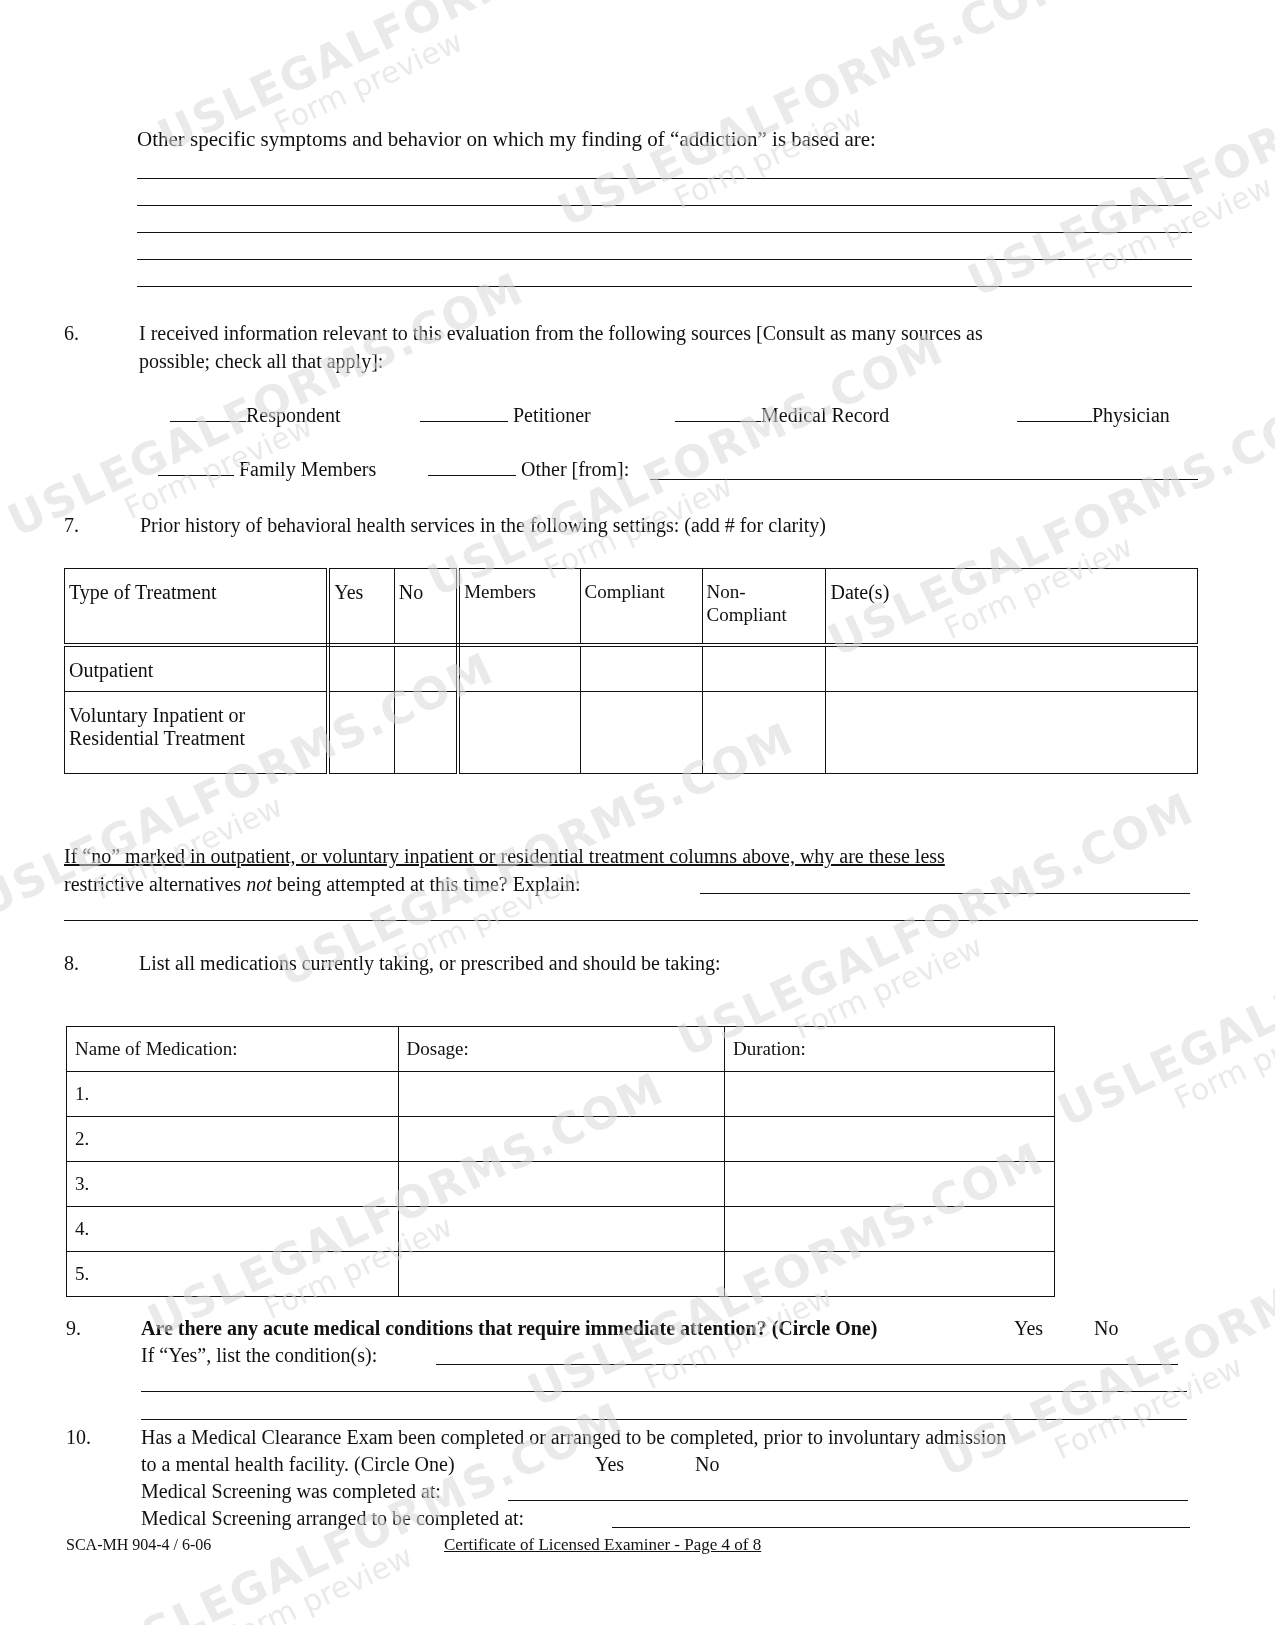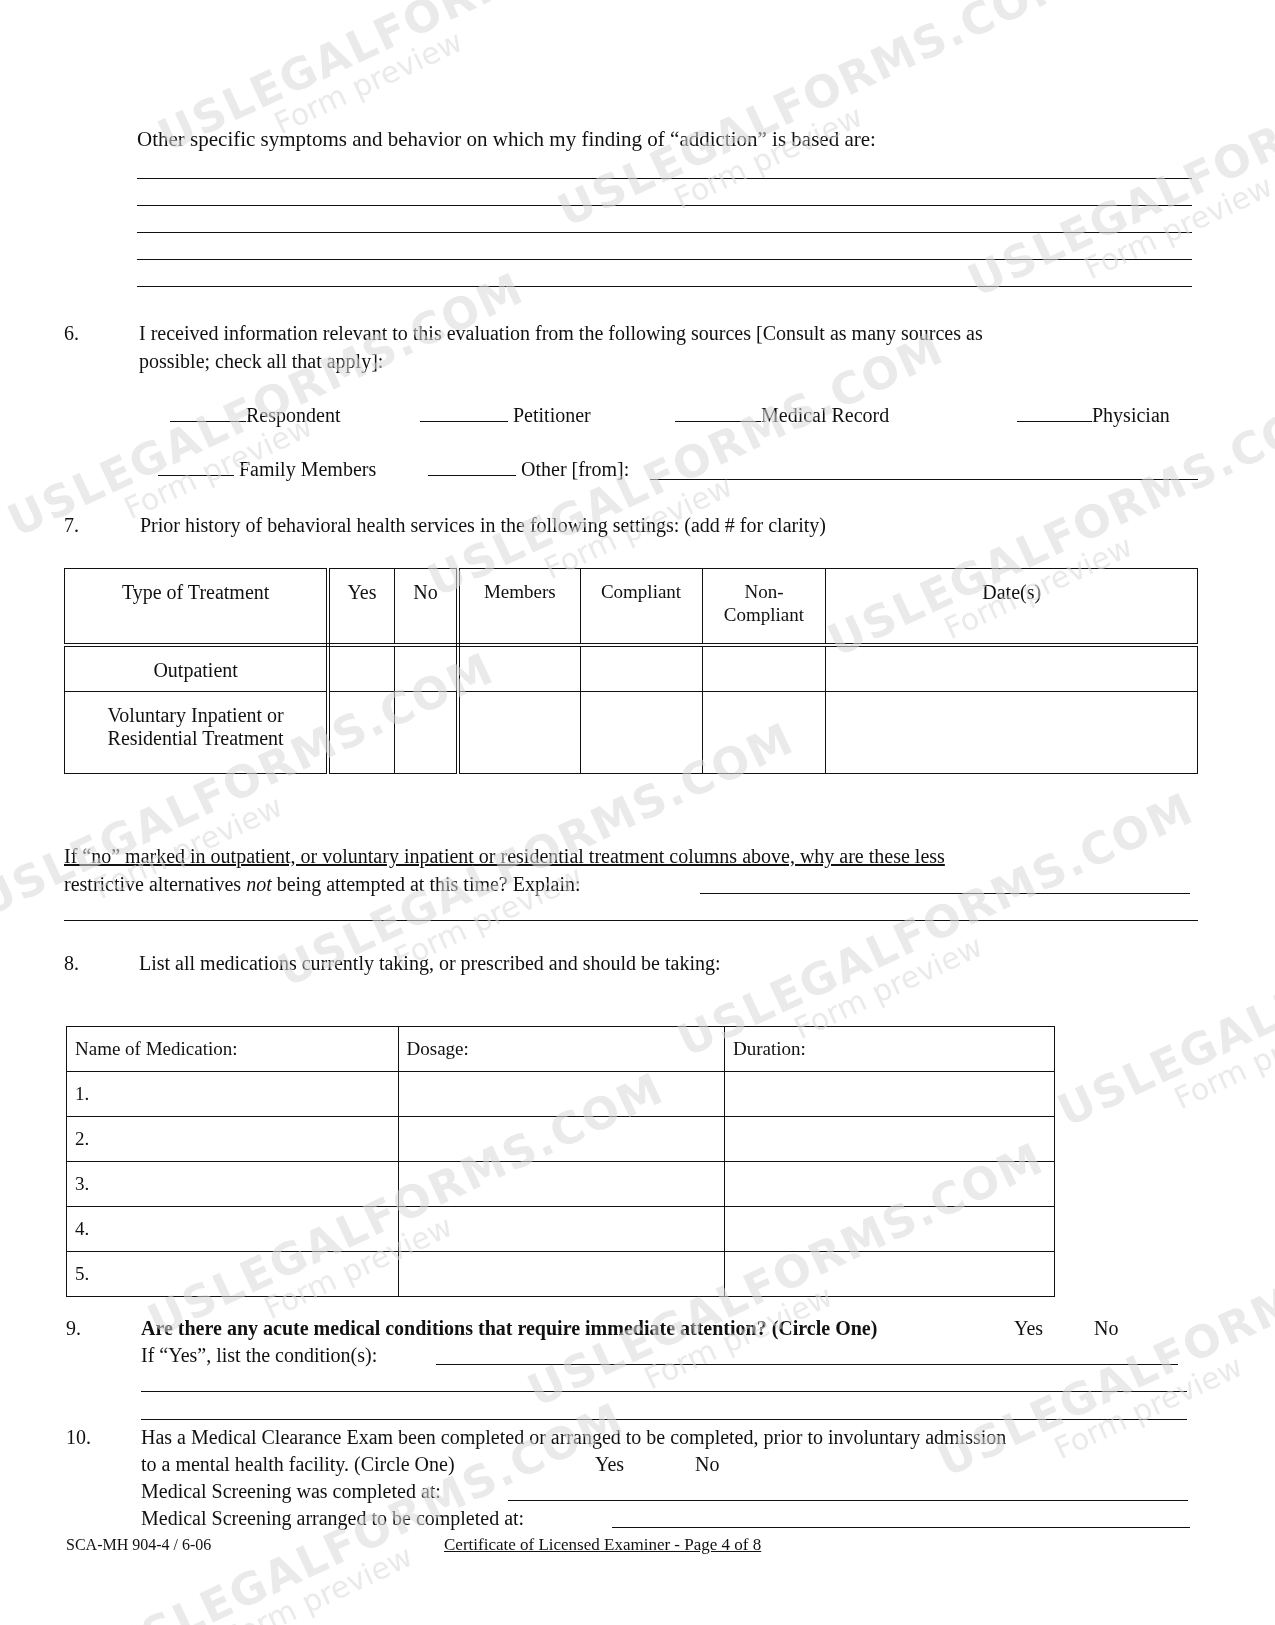--- a/index.html
+++ b/index.html
@@ -12,21 +12,21 @@
   .txt { position: absolute; white-space: nowrap; line-height: 1.2; }
   .blank { display: inline-block; border-bottom: 1.5px solid #111; height: 18px; vertical-align: baseline; }
 
   
   .wm { position: absolute; pointer-events: none; transform: rotate(-25deg); transform-origin: left top; color: #d9d9d9; font-family: "DejaVu Sans", sans-serif; opacity: 0.55; }
   .wm .big { font-size: 44px; font-weight: bold; letter-spacing: 2px; }
   .wm .small { font-size: 30px; margin-left: 110px; margin-top: -6px; }
 
   
   table { border-collapse: collapse; position: absolute; }
-  .hist td { border: 1.5px solid #111; font-size: 20px; text-align: center; vertical-align: top; padding: 4px 4px 0 4px; margin-left: 12px; }
+  .hist td { border: 1.5px solid #111; font-size: 20px; vertical-align: top; padding: 4px 4px 0 4px; margin-left: 12px; }
   .hist .dblR { border-right: 4px double #111; }
   .hist .hdr td { border-bottom: 4px double #111; height: 62px; padding-top: 12px; }
   .hist .hdr td.small { font-size: 19px; line-height: 1.2; }
   .meds td { border: 1.5px solid #111; font-size: 19px; text-align: left; vertical-align: middle; padding: 0 8px; height: 44px; }
 </style>
 </head>
 <body>
 
 <div class="txt" style="left:137px; top:127px; font-family:'Liberation Serif',serif; font-size:21px;">Other specific symptoms and behavior on which my finding of “addiction” is based are:</div>
 <div class="line" style="left:137px; top:178px; width:1055px;"></div>

